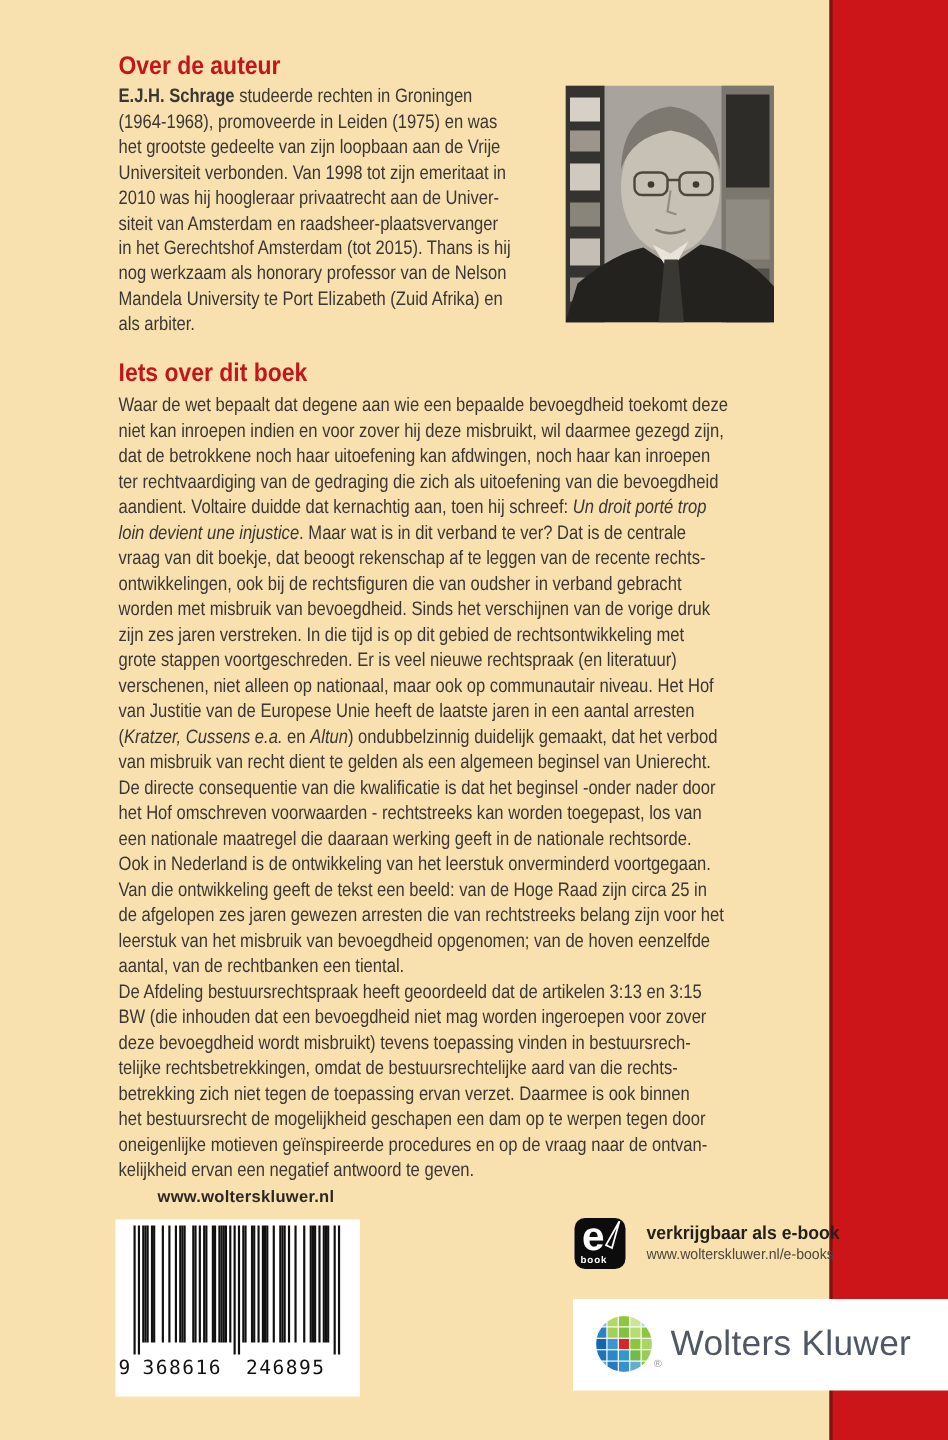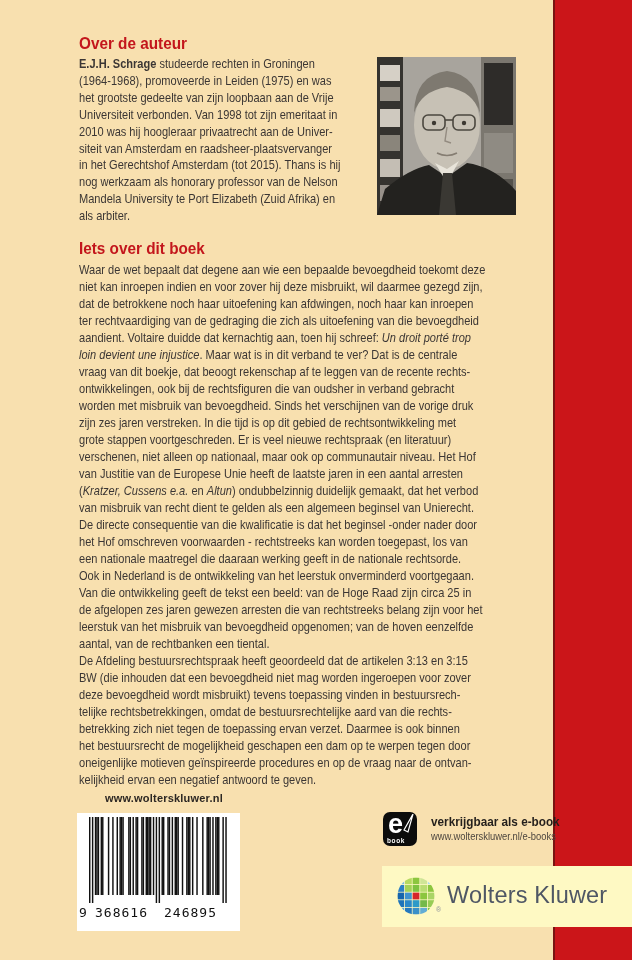--- a/index.html
+++ b/index.html
@@ -39,21 +39,21 @@
   
   .ebook{position:absolute;left:383px;top:811px;width:230px;height:40px;}
   .ebook-logo{position:absolute;left:0;top:1px;width:34px;height:34px;background:#0c0c0c;border-radius:7px;}
   .ebook-e{position:absolute;left:5px;top:-3px;color:#fff;font-size:27px;font-weight:700;}
   .ebook-book{position:absolute;left:4px;bottom:2px;color:#fff;font-size:6.5px;font-weight:700;letter-spacing:.6px;}
   .ebook-pen{position:absolute;right:2px;top:2px;}
   .ebook-title{position:absolute;left:48px;top:4px;font-size:12.5px;font-weight:700;color:#231f1c;transform:scaleX(.94);transform-origin:0 0;white-space:nowrap;}
   .ebook-url{position:absolute;left:48px;top:20px;font-size:10px;color:#4d463f;transform:scaleX(.94);transform-origin:0 0;white-space:nowrap;}
 
   
-  .band{position:absolute;left:382px;top:866px;width:250px;height:61px;background:#fef9c3;}
+  .band{position:absolute;left:382px;top:866px;width:250px;height:61px;background:#ffffff;}
   .globe{position:absolute;left:15px;top:11px;width:38px;height:38px;}
   .registered{position:absolute;left:54px;top:40px;font-size:7px;color:#8a8f99;}
   .publisher-name{position:absolute;left:65px;top:0;height:61px;line-height:59px;font-size:23.5px;color:#4f5765;letter-spacing:.2px;white-space:nowrap;}
 </style>
 </head>
 <body>
 
 <div class="page">
 
   <div class="stripe"></div>

